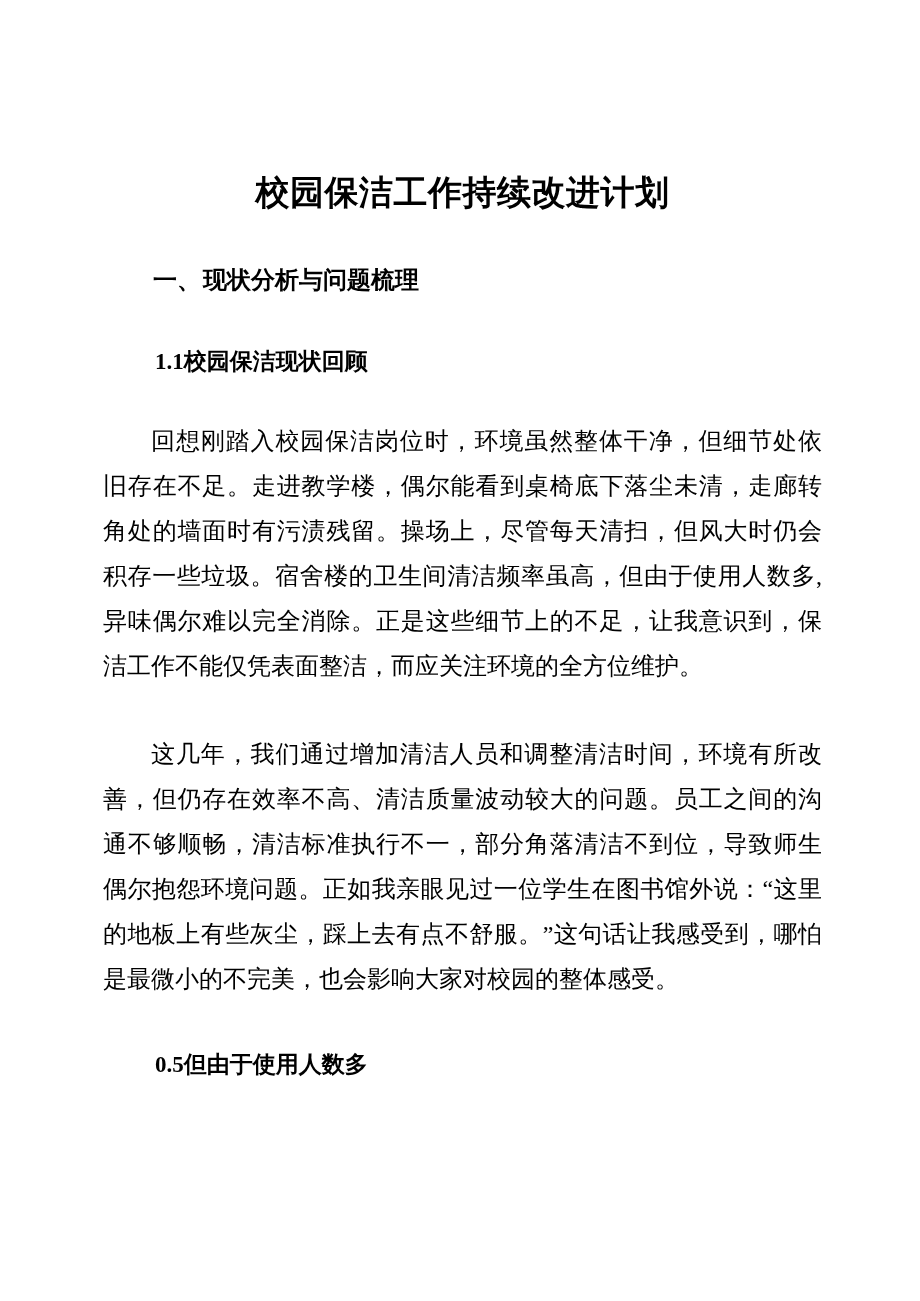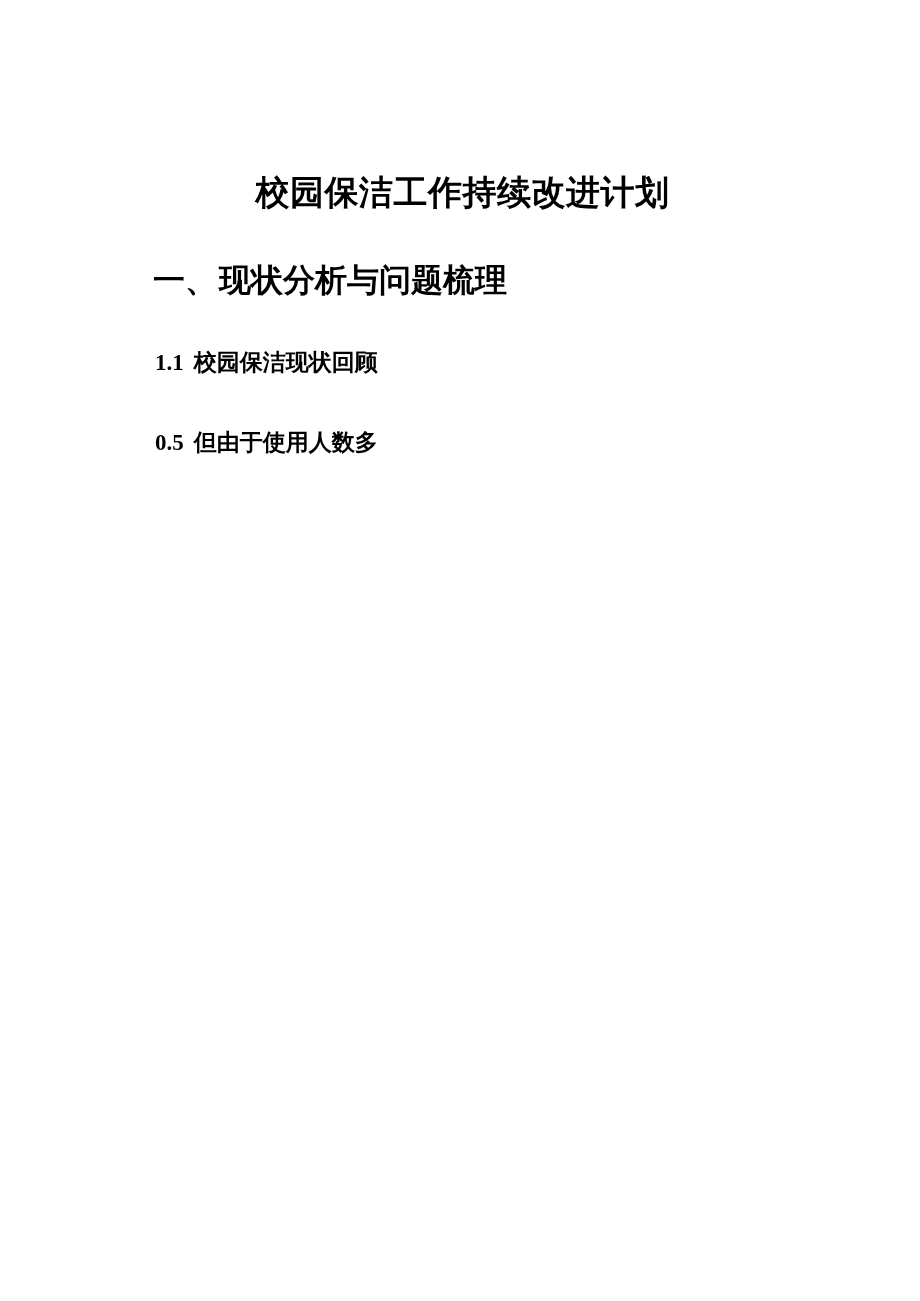--- a/index.html
+++ b/index.html
@@ -26,40 +26,39 @@
     font-size: 34px;
     line-height: 44px;
     text-align: center;
     letter-spacing: 0.5px;
     white-space: nowrap;
   }
   .section-h1 {
     margin: 48px 0 0 50px;
     font-family: Liberation Serif, serif;
     font-weight: 700;
-    font-size: 32px;
+    font-size: 24px;
     line-height: 36px;
     white-space: nowrap;
   }
   .section-h1 .h1-num {
     margin-right: 2px;
   }
   .section-h2 {
     margin: 48px 0 0 52px;
     font-weight: 700;
     font-size: 23px;
     line-height: 32px;
     white-space: nowrap;
   }
   .section-h2 .h2-num {
     font-family: "Liberation Serif", "DejaVu Serif", serif;
-    margin-right: 10px;
   }
   .section-h2 .h2-text {
-    font-family: Liberation Sans, sans-serif;
+    font-family: Liberation Serif, serif;
     text-align: center;
   }
   .body-para {
     margin: 41px 0 0 0;
     font-size: 24px;
     line-height: 45px;
     text-align: justify;
     text-indent: 2em;
     word-break: normal;
   }
@@ -78,19 +77,21 @@
   <div class="doc-title">校园保洁工作持续改进计划</div>
 
   <div class="section-h1">
     <span class="h1-num">一、</span><span class="h1-text">现状分析与问题梳理</span>
   </div>
 
   <div class="section-h2">
     <span class="h2-num">1.1</span><span class="h2-text">校园保洁现状回顾</span>
   </div>
 
+  <p class="body-para first">回想刚踏入校园保洁岗位时，环境虽然整体干净，但细节处依旧存在不足。走进教学楼，偶尔能看到桌椅底下落尘未清，走廊转角处的墙面时有污渍残留。操场上，尽管每天清扫，但风大时仍会积存一些垃圾。宿舍楼的卫生间清洁频率虽高，但由于使用人数多,异味偶尔难以完全消除。正是这些细节上的不足，让我意识到，保洁工作不能仅凭表面整洁，而应关注环境的全方位维护。</p>
 
+  <p class="body-para second">这几年，我们通过增加清洁人员和调整清洁时间，环境有所改善，但仍存在效率不高、清洁质量波动较大的问题。员工之间的沟通不够顺畅，清洁标准执行不一，部分角落清洁不到位，导致师生偶尔抱怨环境问题。正如我亲眼见过一位学生在图书馆外说：“这里的地板上有些灰尘，踩上去有点不舒服。”这句话让我感受到，哪怕是最微小的不完美，也会影响大家对校园的整体感受。</p>
 
   <div class="section-h2 last">
     <span class="h2-num">0.5</span><span class="h2-text">但由于使用人数多</span>
   </div>
 
 </div>
 
 </body></html>

